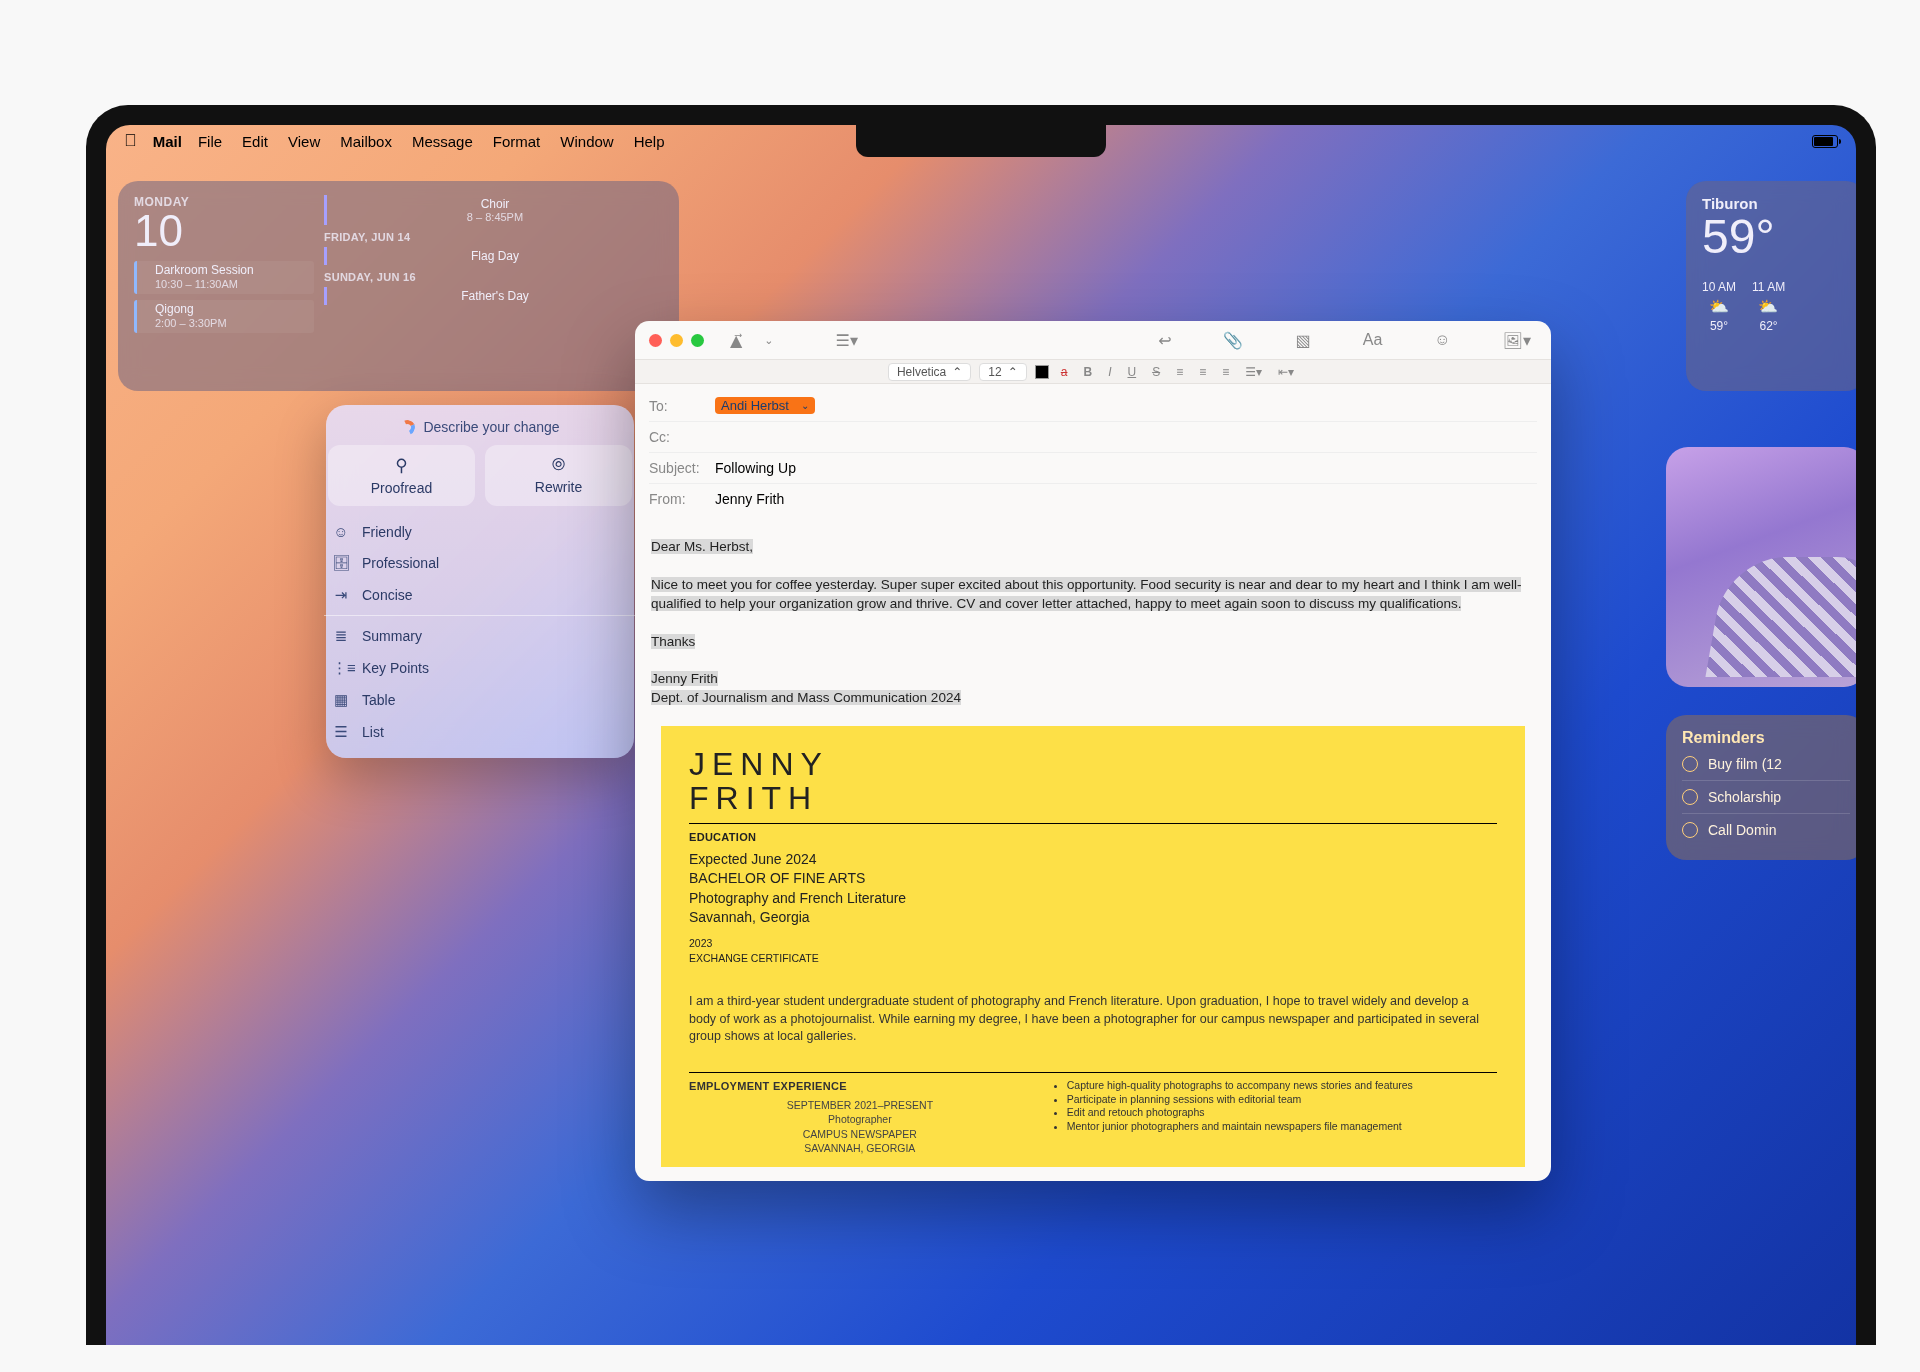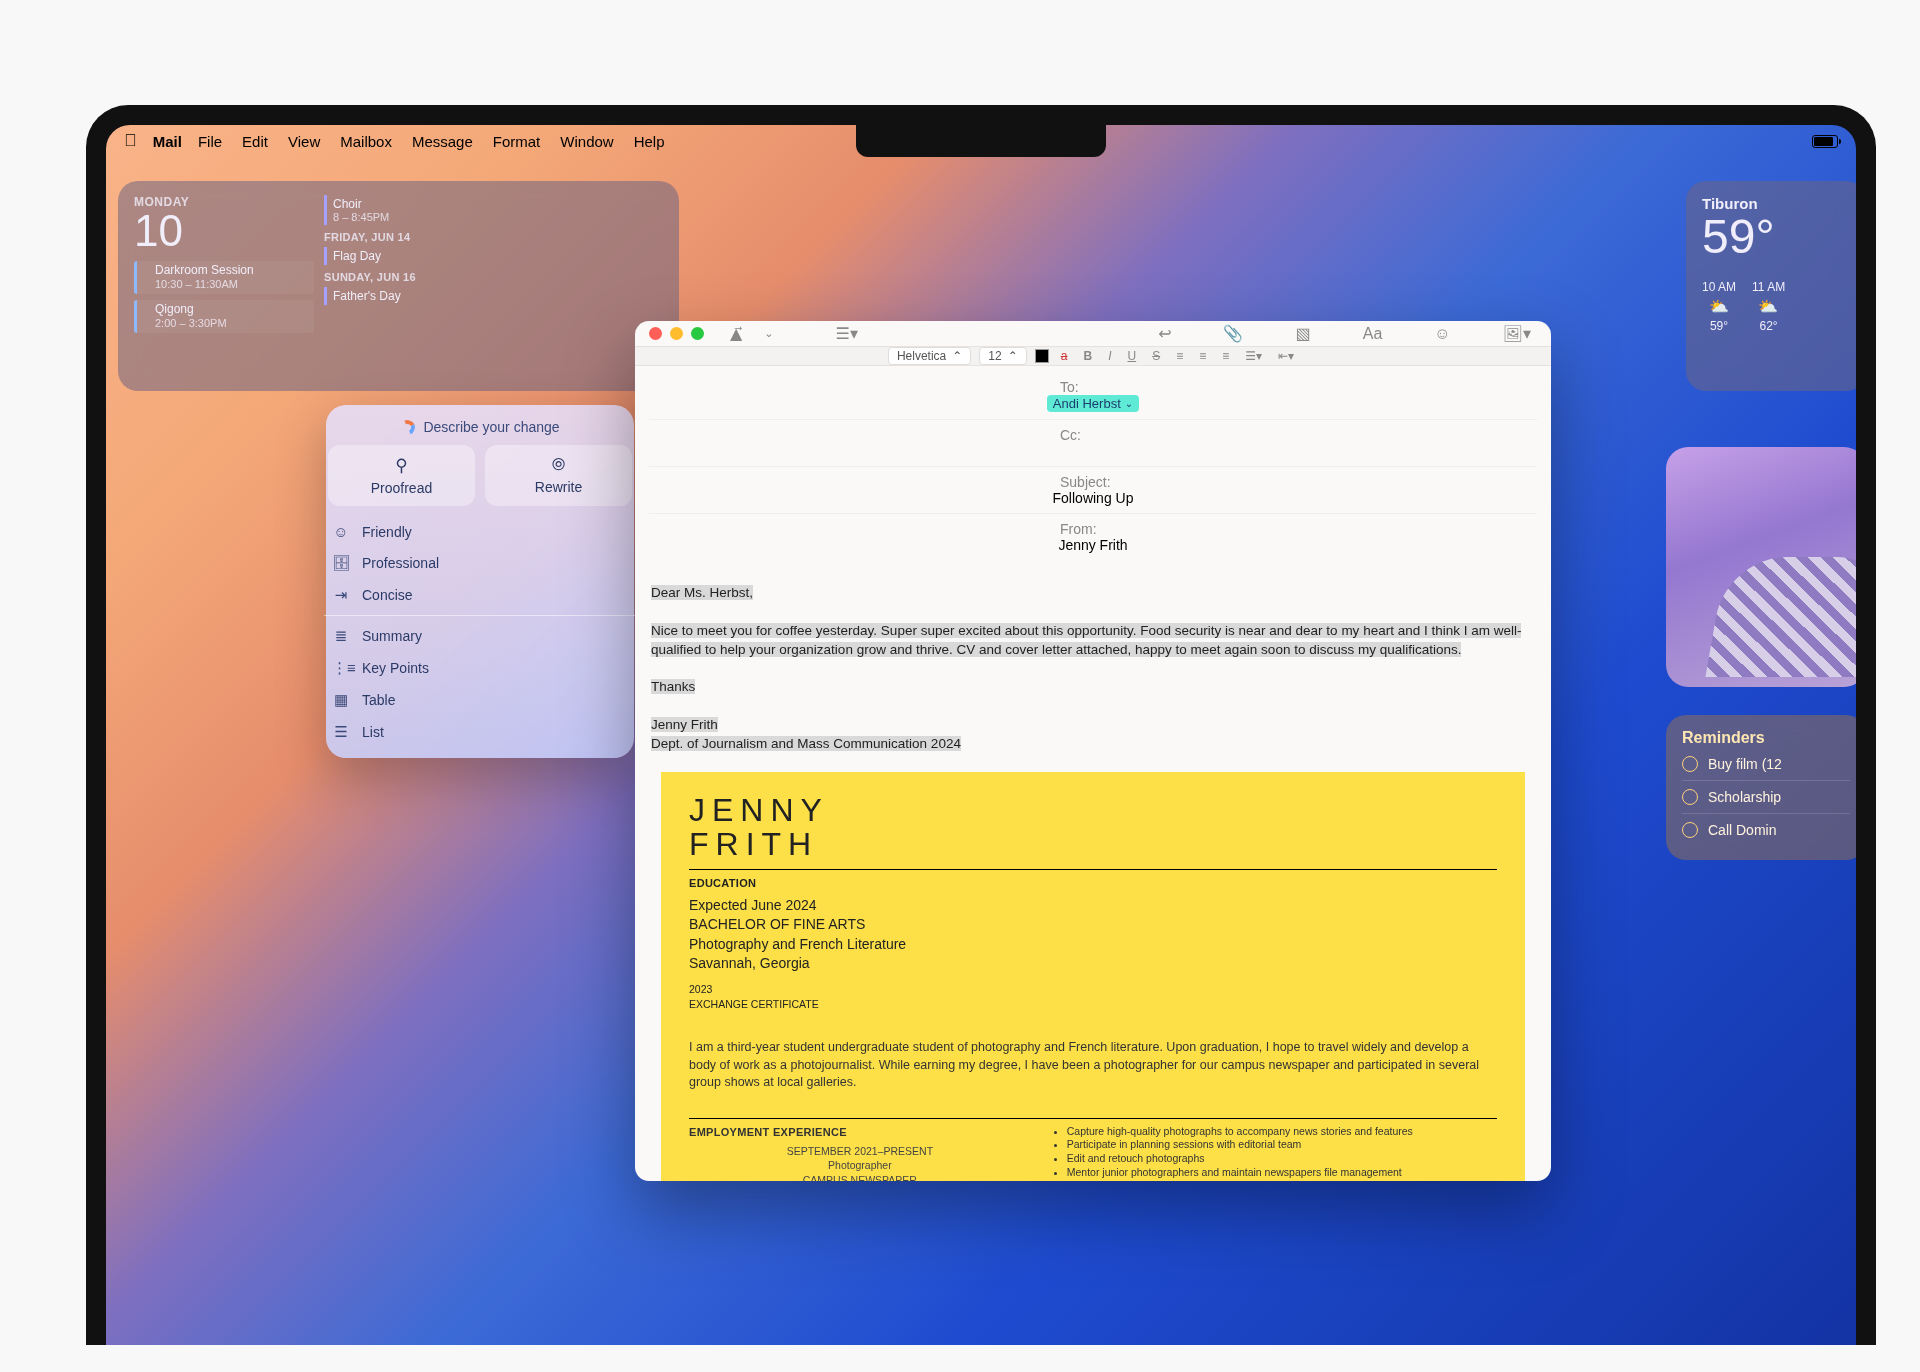--- a/index.html
+++ b/index.html
@@ -33,21 +33,21 @@
   border-radius:20px; color:#f0eefa; padding:14px 16px; font-size:13px;
 }
 .cal-widget { left:12px; top:56px; width:561px; height:210px; display:flex; }
 .cal-left { width:180px; }
 .cal-left .daylabel { font-size:12px; letter-spacing:0.5px; opacity:.8; font-weight:600; }
 .cal-left .daynum { font-size:44px; font-weight:400; line-height:1; margin:0 0 8px; }
 .cal-event { font-size:12px; line-height:1.25; border-left:3px solid #8fb9ff; padding:2px 18px; margin-bottom:6px; background:rgba(255,255,255,.05); border-radius:3px; }
 .cal-event .t { opacity:.8; font-size:11px; }
 .cal-right { flex:1; padding-left:10px; }
 .cal-right .sec { font-size:11px; font-weight:700; letter-spacing:.3px; opacity:.8; margin:4px 0; }
-.cal-right .item { font-size:12px; border-left:3px solid #a6a0ff; padding:2px 6px; margin-bottom:6px; }
+.cal-right .item { font-size:12px; border-left:3px solid #a6a0ff; padding:2px 6px; margin-bottom:6px;text-align:center; }
 .cal-right .item .t { opacity:.8; font-size:11px; }
 
 
 .weather { right:-10px; top:56px; width:180px; height:210px; }
 .weather .loc { font-size:15px; font-weight:600; }
 .weather .temp { font-size:48px; font-weight:300; line-height:1.05; }
 .weather .hours { display:flex; gap:16px; margin-top:18px; font-size:12px; }
 .weather .hours div { text-align:center; }
 .weather .wicon { font-size:16px; margin:3px 0; }
 
@@ -89,23 +89,23 @@
 .traffic { display:flex; gap:8px; margin-right:10px; }
 .traffic span { width:13px; height:13px; border-radius:50%; display:block; }
 .tl-r{background:#ff5f57}.tl-y{background:#febc2e}.tl-g{background:#28c840}
 .tb .ico { color:#888; font-size:16px; padding:3px 6px; }
 .tb .spacer { flex:1; }
 .fmtbar { height:28px; display:flex; align-items:center; justify-content:center; gap:8px; border-top:1px solid #e5e2df; border-bottom:1px solid #e5e2df; background:#f4f2f0; font-size:12px; color:#555;}
 .fmtbar .sel { background:#fff; border:1px solid #ddd; border-radius:4px; padding:1px 8px; display:inline-flex; align-items:center; gap:6px; }
 .fmtbar .sw { width:14px; height:14px; background:#000; border:1px solid #999; }
 .fmtbar .btn { padding:0 4px; color:#888; }
 .headers { padding:6px 14px 10px; }
-.headers .hr { display:flex; align-items:center; padding:7px 0; border-bottom:1px solid #eee; font-size:14px;flex-direction:column; }
+.headers .hr { display:flex; align-items:center; padding:7px 0; border-bottom:1px solid #eee; font-size:14px; }
 .headers .lab { width:66px; color:#888; }
-.token { background:#5eead4; border-radius:4px; padding:1px 6px; display:inline-flex; align-items:center; gap:4px; color:#1b3c6e; font-size:13px;}
+.token { background:#f97316; border-radius:4px; padding:1px 6px; display:inline-flex; align-items:center; gap:12px; color:#1b3c6e; font-size:13px;}
 .token .chev { font-size:10px; }
 .body { padding:14px 16px; line-height:1.4; font-size:13.5px; color:#222; }
 .body .sel { background:#d9d9d9; display:inline; }
 .attach { margin:18px 10px 0; border:0; background:#fde047; padding:22px 28px 12px; display:flex; gap:28px;flex-direction:column; }
 .attach .name { flex:0 0 210px; }
 .attach .name h1 { font-family:Futura,"Trebuchet MS",sans-serif; font-weight:400; letter-spacing:7px; font-size:32px; line-height:1.05; }
 .attach .bio { flex:1; font-size:12.5px; color:#333; border-left:0; }
 .attach hr { border:0; border-top:1px solid #000; margin:8px 0 6px; }
 .attach .cols { display:flex; gap:22px; }
 .attach .col { flex:1; font-size:11px; color:#333; }

